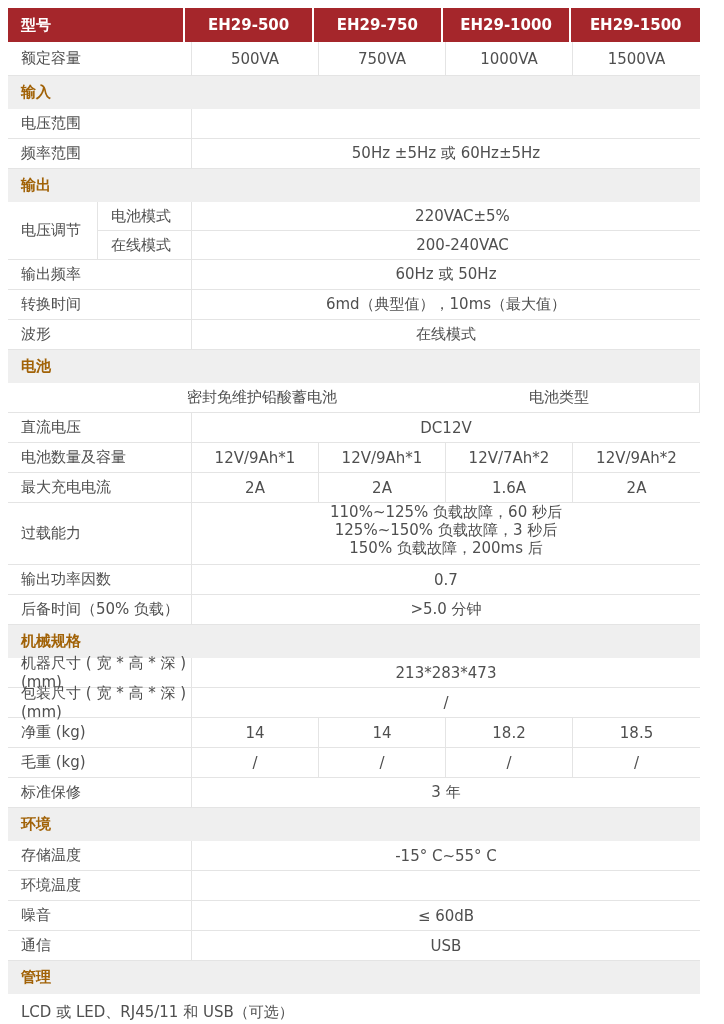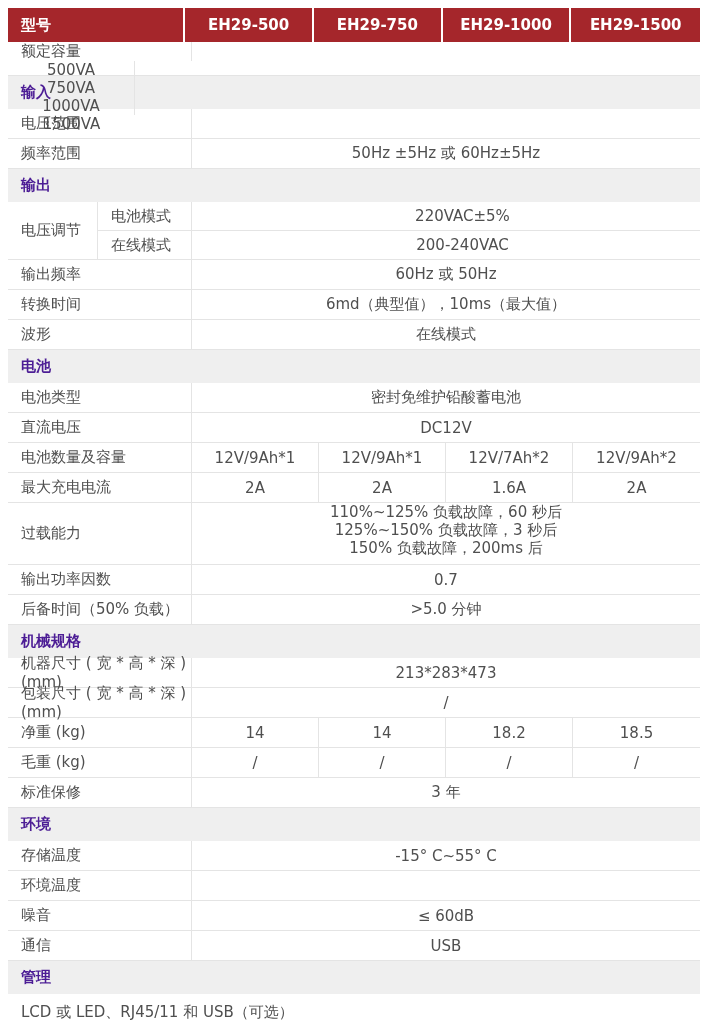--- a/index.html
+++ b/index.html
@@ -45,28 +45,28 @@
     padding-left: 13px;
   }
   .hcell.model { width: 134px; }
   .band {
     height: 33px;
     background: var(--section-bg);
     display: flex;
     align-items: center;
     padding-left: 13px;
   }
-  .band-label { font-weight: bold; color: #4c1d95; }
+  .band-label { font-weight: bold; color: #a16207; }
   .row {
     display: flex;
     height: 30px;
     border-bottom: 1px solid var(--border);
     align-items: stretch;
   }
-  .row.first { height: 34px; flex-direction: column; }
+  .row.first { height: 34px; }
   .row.tall { height: 62px; }
   .row.group { height: 58px; }
   .cell { display: flex; align-items: center; }
   .cell.label {
     width: 184px;
     padding-left: 13px;
     border-right: 1px solid var(--border);
   }
   .cell.val {
     width: 127px;
@@ -160,22 +160,22 @@
         <div class="cell merged">6md（典型值），10ms（最大值）</div>
       </div>
       <div class="row">
         <div class="cell label">波形</div>
         <div class="cell merged">在线模式</div>
       </div>
       <div class="band">
         <div class="band-label">电池</div>
       </div>
       <div class="row">
+        <div class="cell merged">密封免维护铅酸蓄电池</div>
         <div class="cell label">电池类型</div>
-        <div class="cell merged">密封免维护铅酸蓄电池</div>
       </div>
       <div class="row">
         <div class="cell label">直流电压</div>
         <div class="cell merged">DC12V</div>
       </div>
       <div class="row">
         <div class="cell label">电池数量及容量</div>
         <div class="cell val">12V/9Ah*1</div>
         <div class="cell val">12V/9Ah*1</div>
         <div class="cell val">12V/7Ah*2</div>

